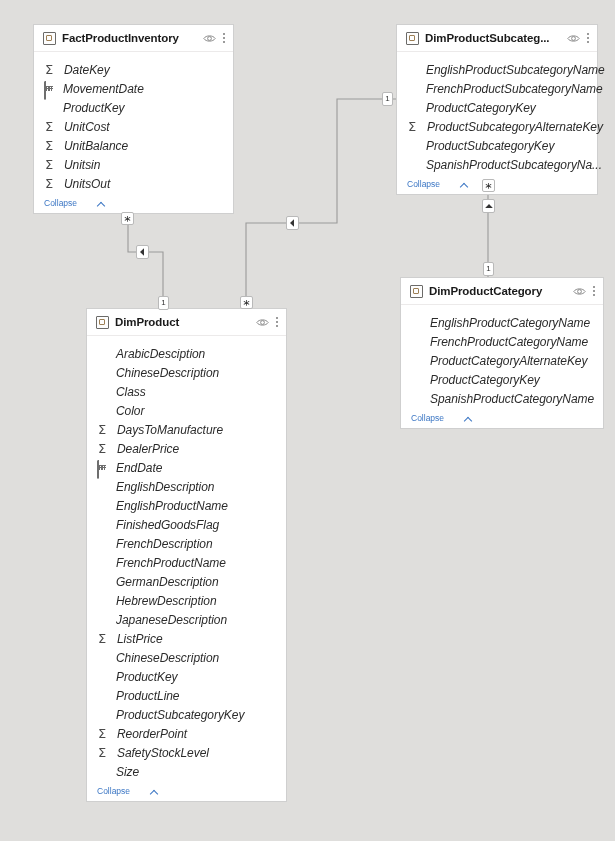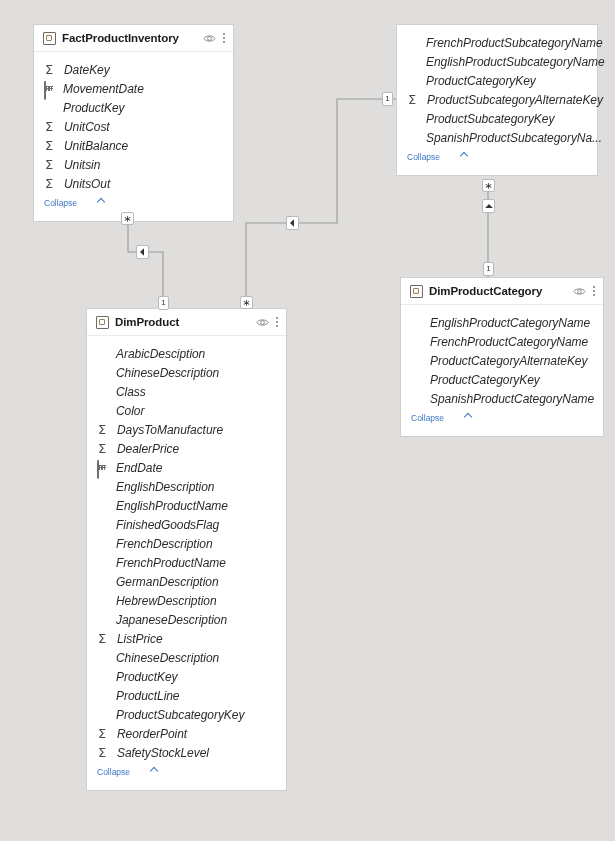--- a/index.html
+++ b/index.html
@@ -162,23 +162,23 @@
     font-size: 12px;
     color: #2b2b2b;
     white-space: nowrap;
     letter-spacing: -0.05px;
     font-style: italic;
   }
 
   .collapse {
     font-size: 8.5px;
     color: #3b76c4;
-    padding: 3px 0 13px 10px;
+    padding: 3px 0 5px 10px;
     display: flex;
-    align-items: flex-start;
+    align-items: flex-end;
     gap: 21px;
     cursor: pointer;
   }
   .chev-up {
     display: inline-block;
     width: 5px;
     height: 5px;
     border-left: 1px solid #3b76c4;
     border-top: 1px solid #3b76c4;
     transform: rotate(45deg);
@@ -282,28 +282,45 @@
           <span class="field-name">UnitsOut</span>
         </div>
       </div>
     <div class="collapse">
       <span>Collapse</span>
       <span class="chev-up"></span>
     </div>
   </div>
 
   <div class="card" id="card-subcat">
+    <div class="card-header">
+      <span class="tbl-icon"></span>
+      <span class="card-title">DimProductSubcateg...</span>
+      <span class="hdr-actions">
+        <span class="eye-icon">
+          <svg width="13" height="9" viewBox="0 0 13 9">
+            <path d="M0.8,4.5 C3,1 10,1 12.2,4.5 C10,8 3,8 0.8,4.5 Z" fill="none" stroke="#8d8d8d" stroke-width="1"></path>
+            <circle cx="6.5" cy="4.5" r="1.9" fill="none" stroke="#8d8d8d" stroke-width="1"></circle>
+          </svg>
+        </span>
+        <span class="dots-icon">
+            <i></i>
+            <i></i>
+            <i></i>
+          </span>
+      </span>
+    </div>
     <div class="fields">
         <div class="field">
           <span class="field-icon"></span>
+          <span class="field-name">EnglishProductSubcategoryName</span>
+        </div>
+        <div class="field">
+          <span class="field-icon"></span>
           <span class="field-name">FrenchProductSubcategoryName</span>
-        </div>
-        <div class="field">
-          <span class="field-icon"></span>
-          <span class="field-name">EnglishProductSubcategoryName</span>
         </div>
         <div class="field">
           <span class="field-icon"></span>
           <span class="field-name">ProductCategoryKey</span>
         </div>
         <div class="field">
           <span class="field-icon sigma">Σ</span>
           <span class="field-name">ProductSubcategoryAlternateKey</span>
         </div>
         <div class="field">
@@ -467,20 +484,24 @@
           <span class="field-name">ProductSubcategoryKey</span>
         </div>
         <div class="field">
           <span class="field-icon sigma">Σ</span>
           <span class="field-name">ReorderPoint</span>
         </div>
         <div class="field">
           <span class="field-icon sigma">Σ</span>
           <span class="field-name">SafetyStockLevel</span>
         </div>
+        <div class="field">
+          <span class="field-icon"></span>
+          <span class="field-name">Size</span>
+        </div>
       </div>
     <div class="collapse">
       <span>Collapse</span>
       <span class="chev-up"></span>
     </div>
   </div>
 
   <div class="badge star" style="left:121px; top:212px;">*</div>
   <div class="badge arrow" style="left:136px; top:245px;">
     <svg width="11" height="12" viewBox="0 0 11 12">

